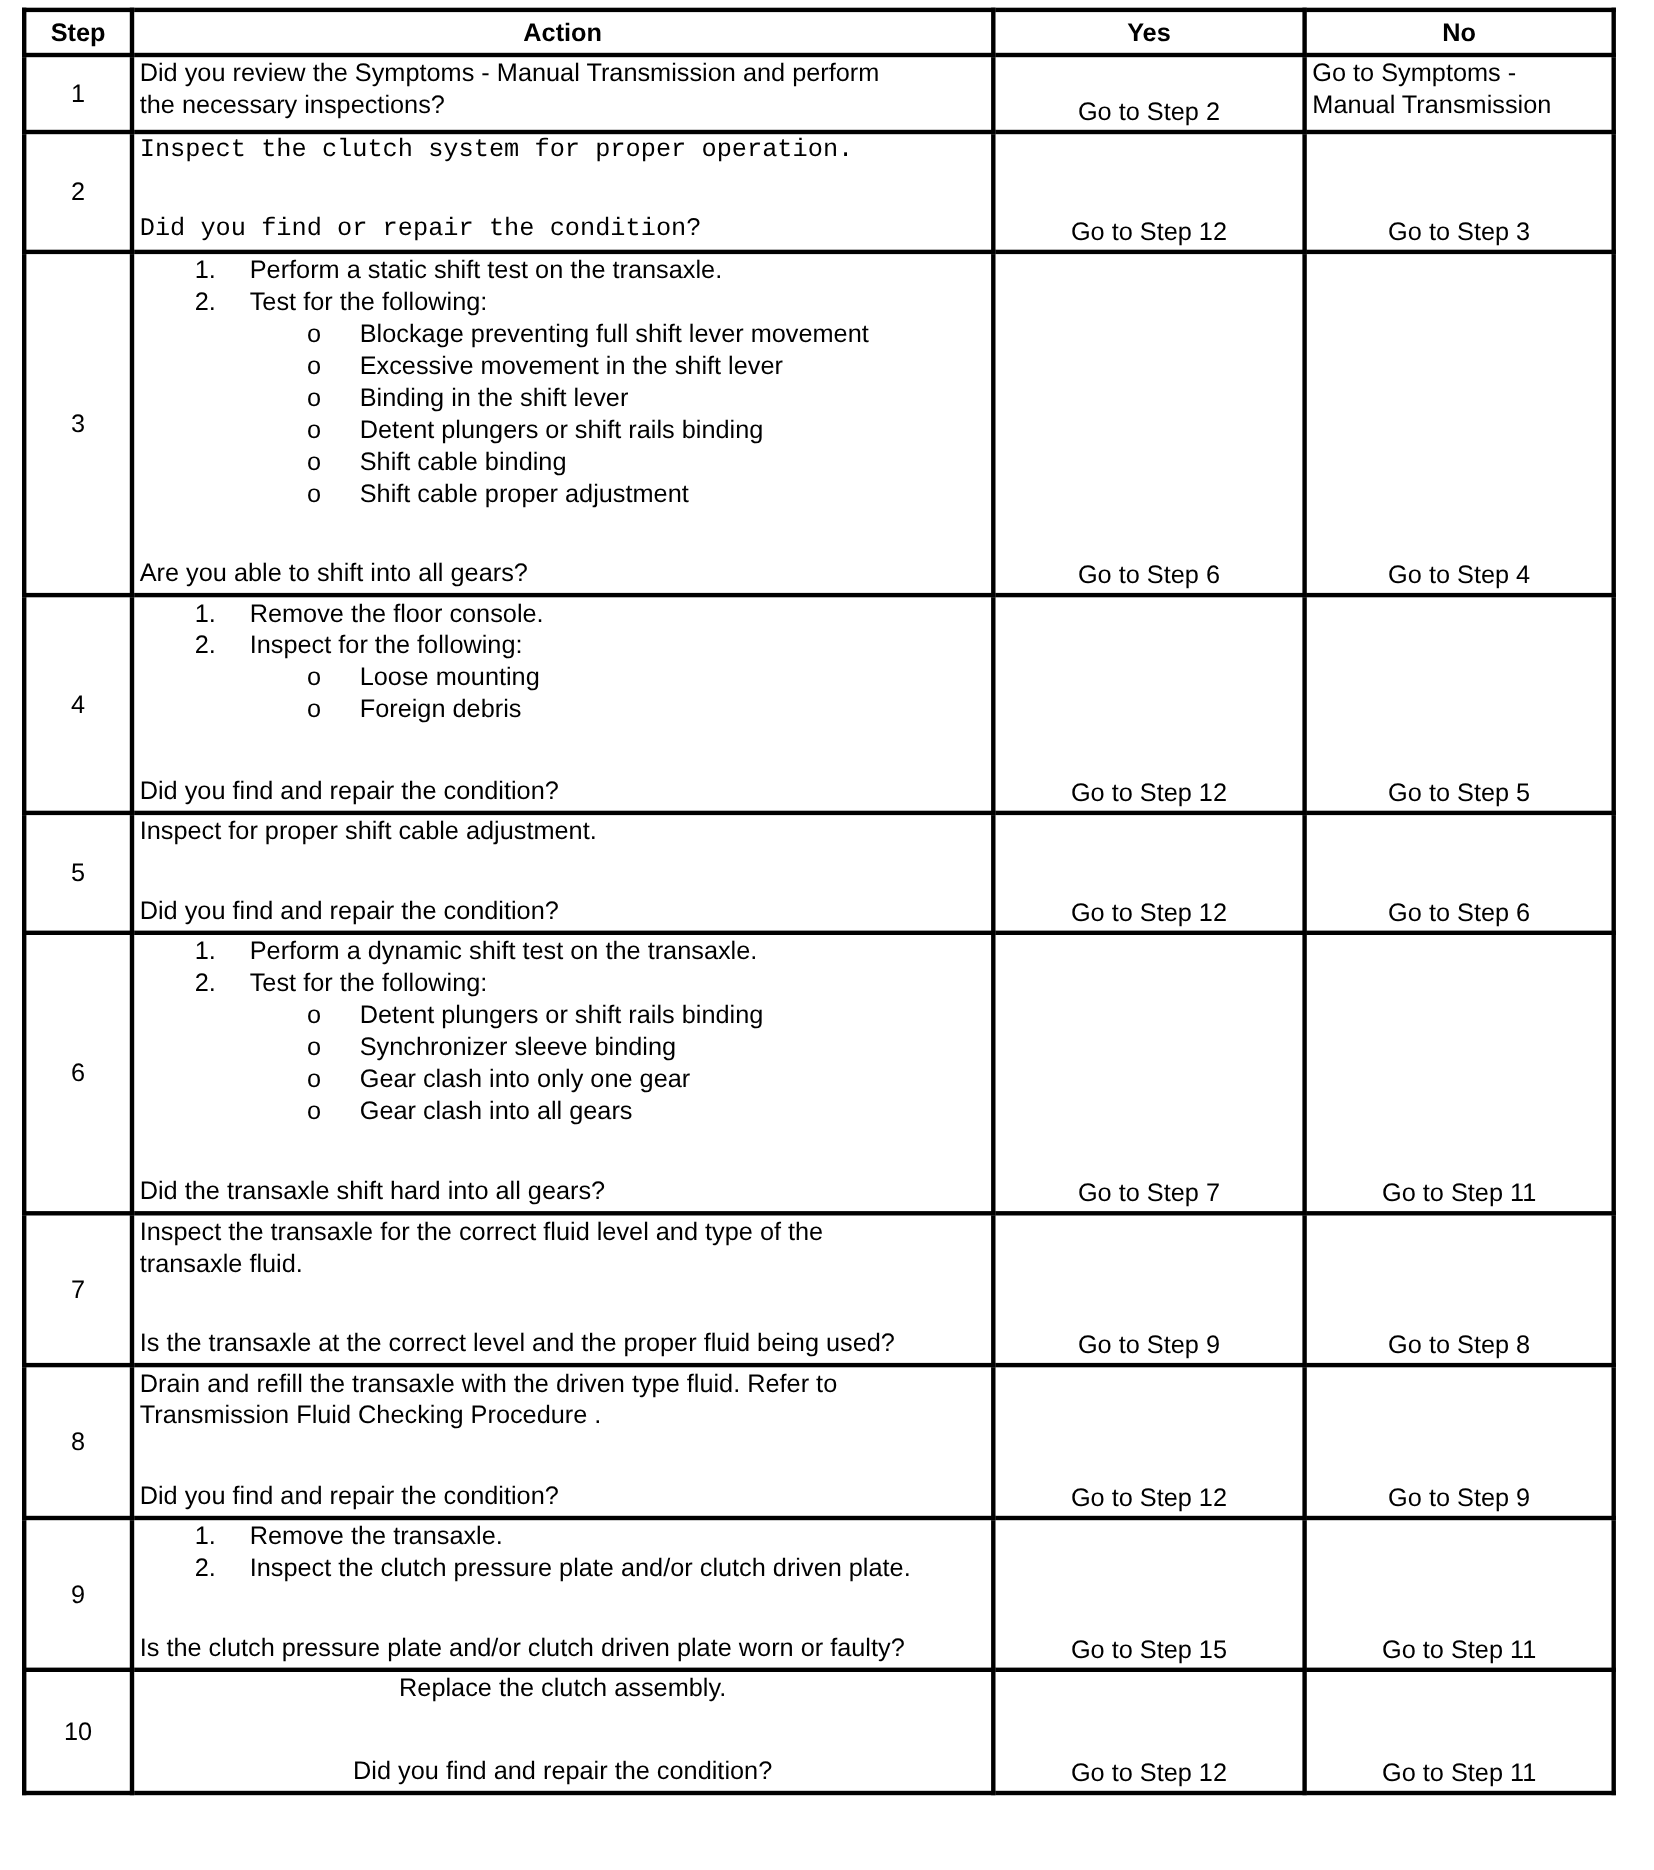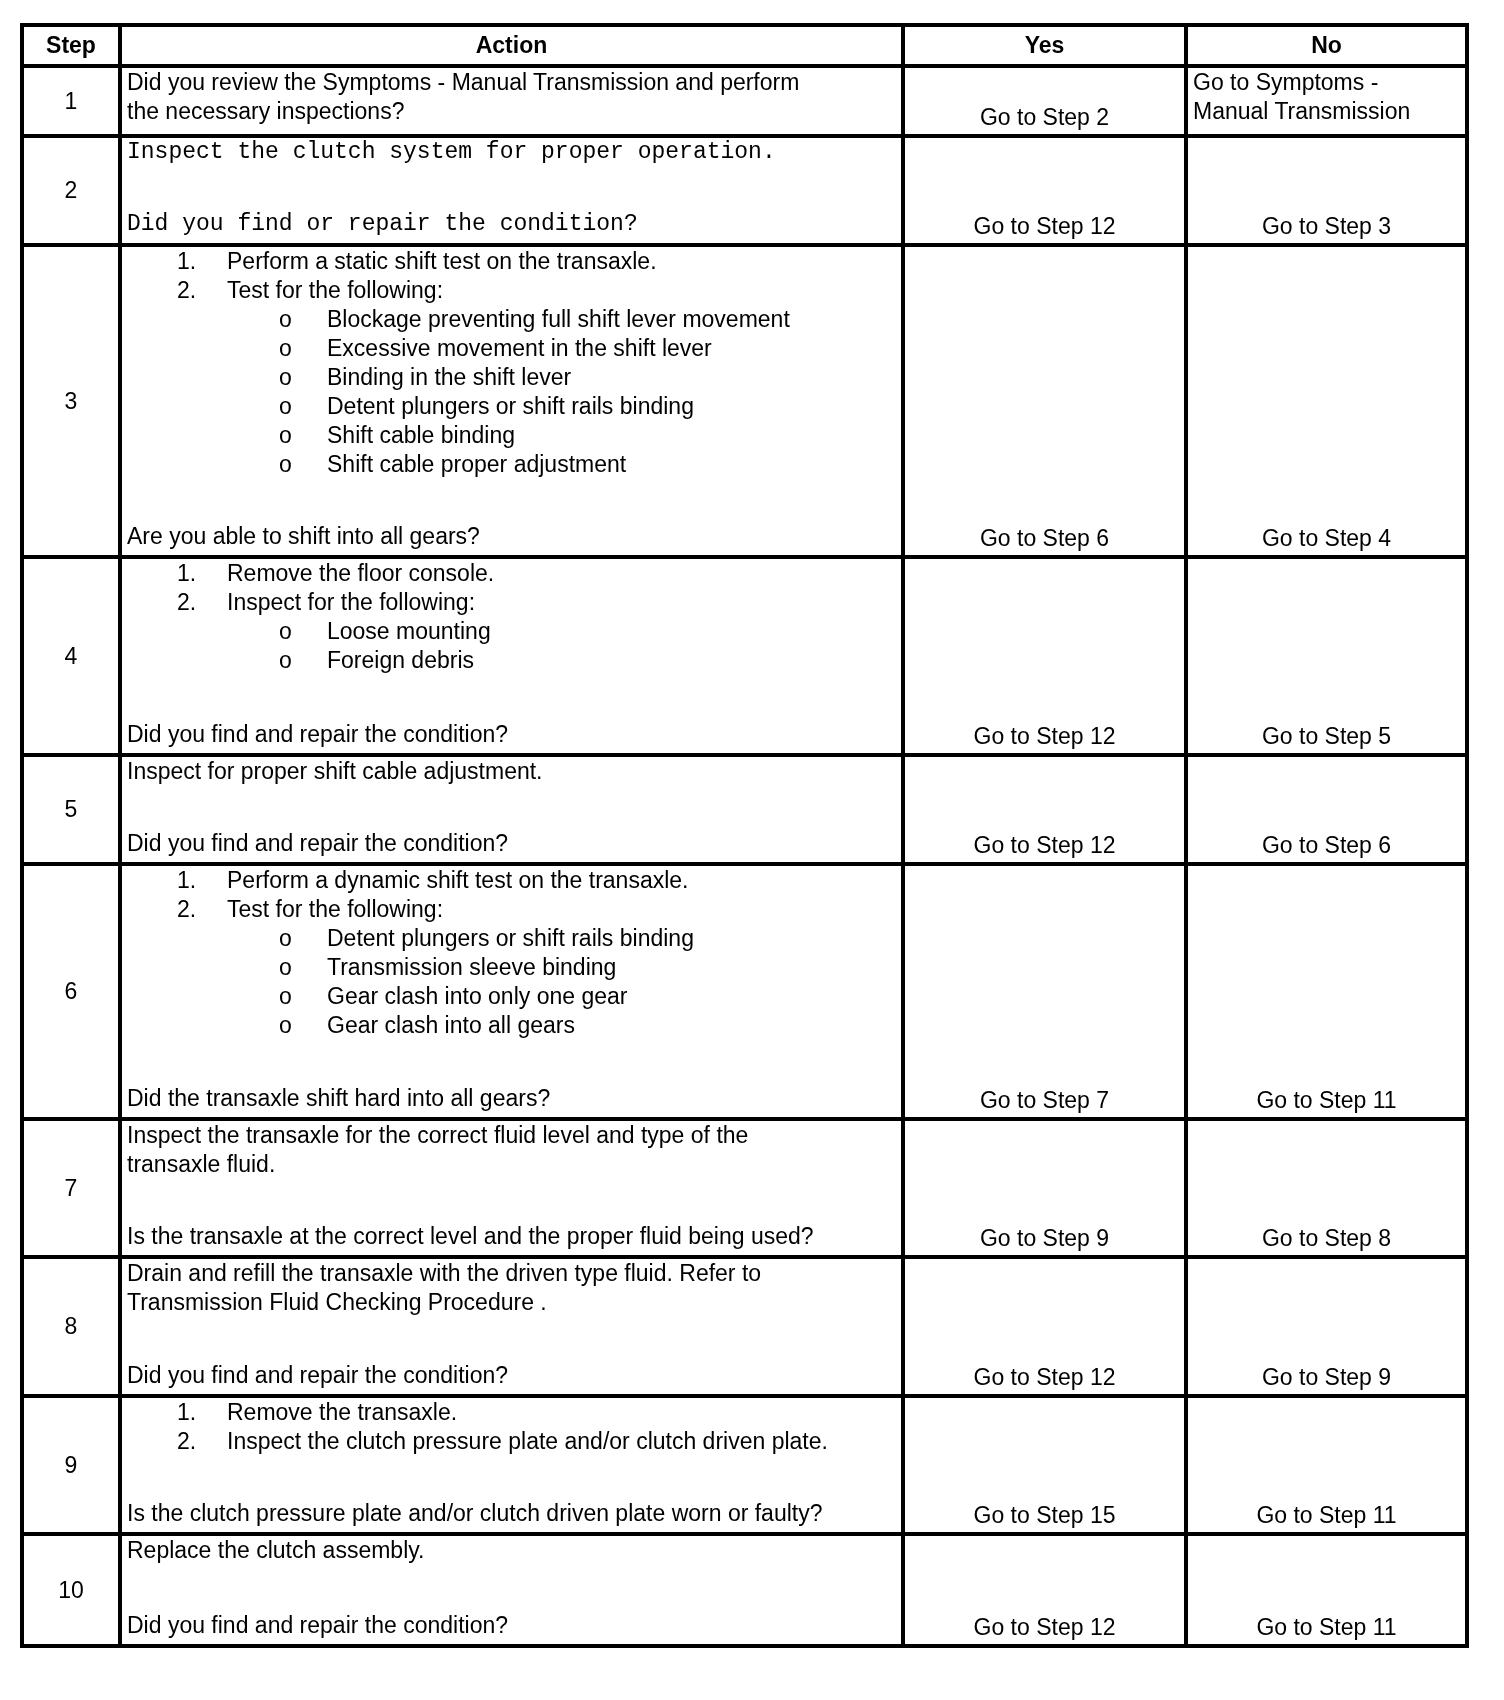--- a/index.html
+++ b/index.html
@@ -1,18 +1,18 @@
 <!DOCTYPE html>
 <html><head>
 <meta charset="utf-8">
 <style>
   html, body { margin: 0; padding: 0; background: #ffffff; }
   body { width: 1504px; height: 1700px; position: relative; font-family: "Liberation Sans", sans-serif; color: #000; }
   #tbl {
-    position: absolute; left: 20px; top: 23px;
+    position: absolute; left: 20px; top: 7px;
     border-collapse: collapse;
     table-layout: fixed;
     width: 1449px;
     font-size: 23px;
     line-height: 29px;
   }
   #tbl td, #tbl th {
     border: 4px solid #000;
     padding: 0 5px;
     vertical-align: top;
@@ -132,21 +132,21 @@
         <td class="no">Go to Step 6</td>
       </tr>
       <tr style="height: 255px;">
         <td class="step">6</td>
         <td>
           <div class="action" style="height: 247px;">
             <div class="lines">
               <div class="num-item"><span class="num">1.</span><span>Perform a dynamic shift test on the transaxle.</span></div>
               <div class="num-item"><span class="num">2.</span><span>Test for the following:</span></div>
               <div class="bul-item"><span class="bul">o</span><span>Detent plungers or shift rails binding</span></div>
-              <div class="bul-item"><span class="bul">o</span><span>Transmission sleeve binding</span></div>
+              <div class="bul-item"><span class="bul">o</span><span>Synchronizer sleeve binding</span></div>
               <div class="bul-item"><span class="bul">o</span><span>Gear clash into only one gear</span></div>
               <div class="bul-item"><span class="bul">o</span><span>Gear clash into all gears</span></div>
             </div>
             <div class="question">Did the transaxle shift hard into all gears?</div>
           </div>
         </td>
         <td class="yes">Go to Step 7</td>
         <td class="no">Go to Step 11</td>
       </tr>
       <tr style="height: 138px;">
@@ -187,21 +187,21 @@
             </div>
             <div class="question">Is the clutch pressure plate and/or clutch driven plate worn or faulty?</div>
           </div>
         </td>
         <td class="yes">Go to Step 15</td>
         <td class="no">Go to Step 11</td>
       </tr>
       <tr style="height: 112px;">
         <td class="step">10</td>
         <td>
-          <div class="action" style="height: 104px;">
+          <div class="action" style="height: 104px; text-align: center;">
             <div class="lines">
               <div>Replace the clutch assembly.</div>
             </div>
             <div class="question">Did you find and repair the condition?</div>
           </div>
         </td>
         <td class="yes">Go to Step 12</td>
         <td class="no">Go to Step 11</td>
       </tr>
     </tbody>

